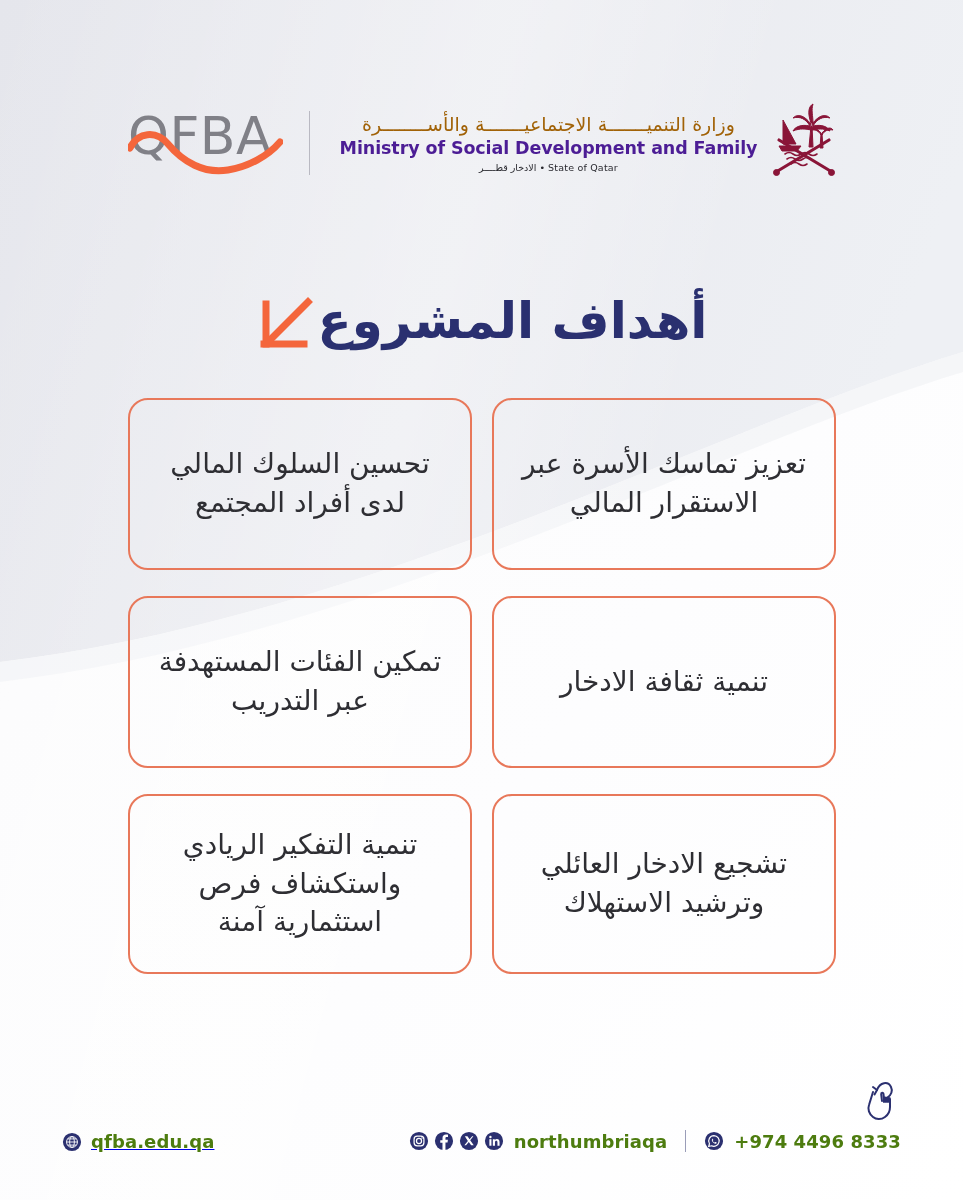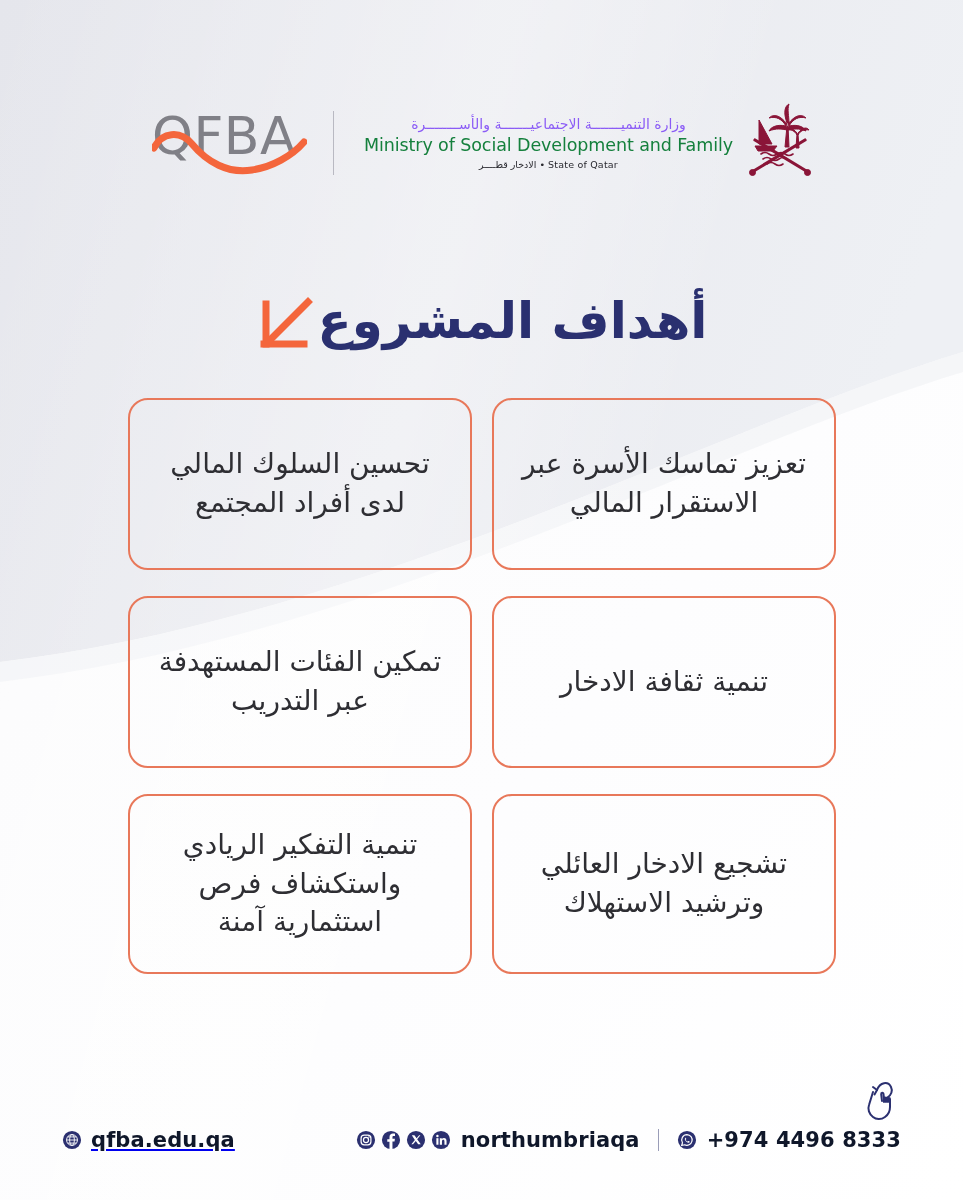--- a/index.html
+++ b/index.html
@@ -81,32 +81,32 @@
 
   .ministry-block {
     display: flex;
     flex-direction: column;
     align-items: center;
     justify-content: center;
     flex: none;
   }
 
   .ministry-ar {
-    font-size: 14px;
-    color: #8b5cf6;
+    font-size: 19px;
+    color: #a16207;
     letter-spacing: 0.2px;
     line-height: 1.25;
     direction: rtl;
     white-space: nowrap;
   }
 
   .ministry-en {
     font-size: 17.5px;
-    color: #15803d;
-    font-weight: 400;
+    color: #4c1d95;
+    font-weight: 700;
     letter-spacing: -0.1px;
     line-height: 1.3;
     white-space: nowrap;
   }
 
   .ministry-sub {
     font-size: 9.5px;
     color: #2a2a30;
     letter-spacing: 0.2px;
     margin-top: 2px;
@@ -215,22 +215,22 @@
     direction: ltr;
   }
 
   .social-icons {
     display: flex;
     align-items: center;
     gap: 5px;
   }
 
   .footer-text {
-    font-size: 21px;
-    color: #0f172a;
+    font-size: 18px;
+    color: #4d7c0f;
     font-weight: 600;
     letter-spacing: 0.1px;
     white-space: nowrap;
   }
 
   .footer-sep {
     width: 1px;
     height: 22px;
     background: #9a9db8;
     margin: 0 8px;

